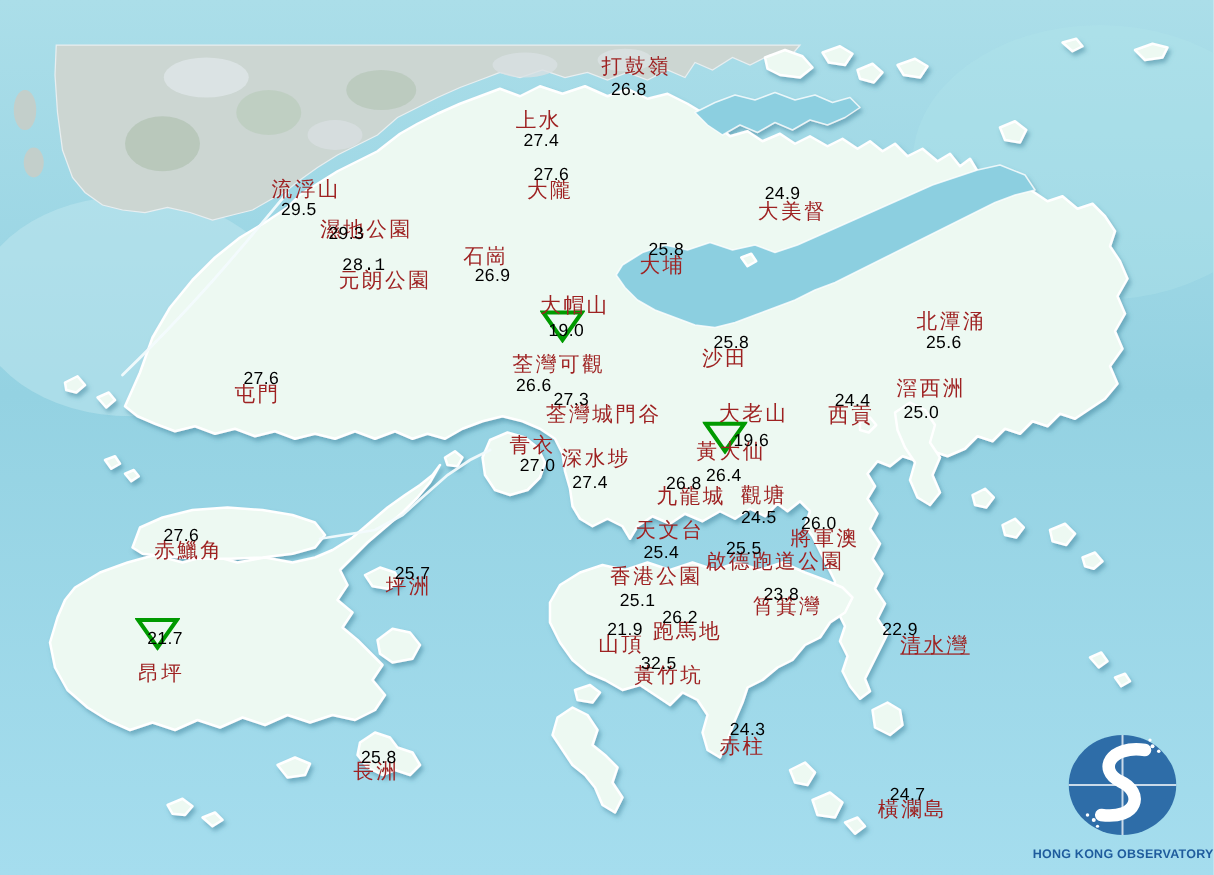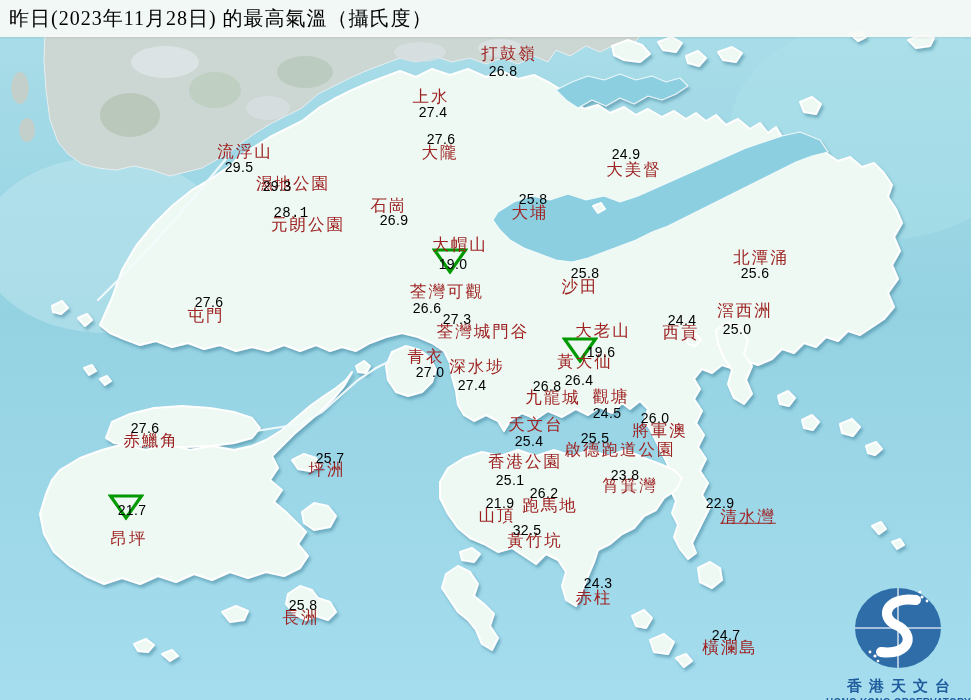--- a/index.html
+++ b/index.html
@@ -186,36 +186,32 @@
       <span class="lbl t" style="left: 720px; top: 503px;">22.9</span>
       <span class="lbl n" style="left: 748px; top: 517px; text-decoration: underline;">清水灣</span>
       <span class="lbl t" style="left: 303px; top: 605px;">25.8</span>
       <span class="lbl n" style="left: 301px; top: 618px;">長洲</span>
       <span class="lbl t" style="left: 598px; top: 583px;">24.3</span>
       <span class="lbl n" style="left: 594px; top: 598px;">赤柱</span>
       <span class="lbl t" style="left: 726px; top: 635px;">24.7</span>
       <span class="lbl n" style="left: 730px; top: 648px;">橫瀾島</span>
     </div>
 
-  <div class="titlebar">
-    <span>昨日(2023年11月28日) 的最高氣溫（攝氏度）</span>
-  </div>
 
   <div class="logo">
     <svg width="145" height="100" viewBox="0 0 145 100">
       <ellipse cx="72" cy="56" rx="43" ry="40" fill="#2e6da8"></ellipse>
       <line x1="29" y1="56" x2="115" y2="56" stroke="rgba(255,255,255,0.75)" stroke-width="1.6"></line>
       <line x1="72" y1="16" x2="72" y2="96" stroke="rgba(255,255,255,0.75)" stroke-width="1.6"></line>
       <path d="M90,28 C62,24 52,44 70,53 C90,62 84,84 55,80" fill="none" stroke="#ffffff" stroke-width="10" stroke-linecap="round"></path>
       <g fill="#ffffff">
         <circle cx="96" cy="25" r="1.6"></circle>
           <circle cx="101" cy="29" r="1.4"></circle>
           <circle cx="94" cy="20" r="1.3"></circle>
         <circle cx="49" cy="84" r="1.6"></circle>
           <circle cx="44" cy="80" r="1.4"></circle>
           <circle cx="52" cy="89" r="1.3"></circle>
       </g>
     </svg>
-    <div class="zh">香港天文台</div>
     <div class="en">HONG KONG OBSERVATORY</div>
   </div>
 
 </div>
 
 </body></html>

